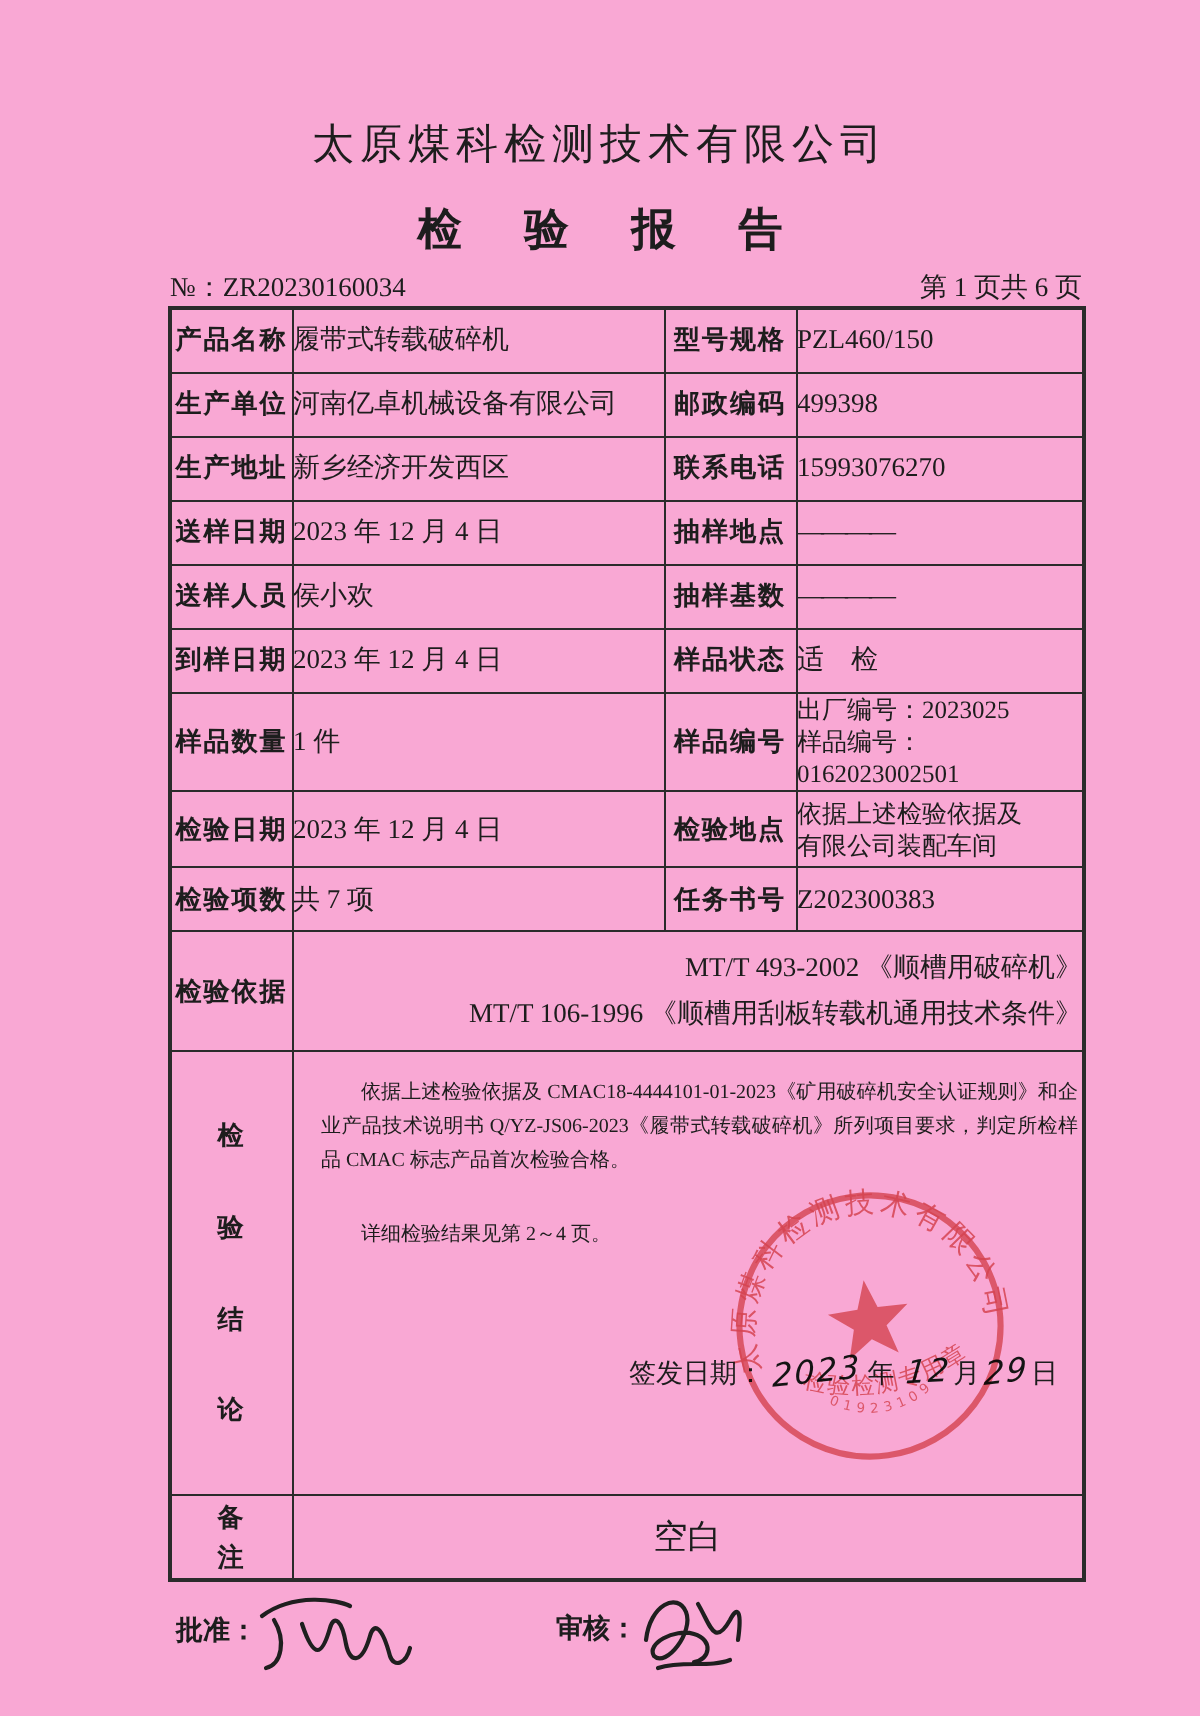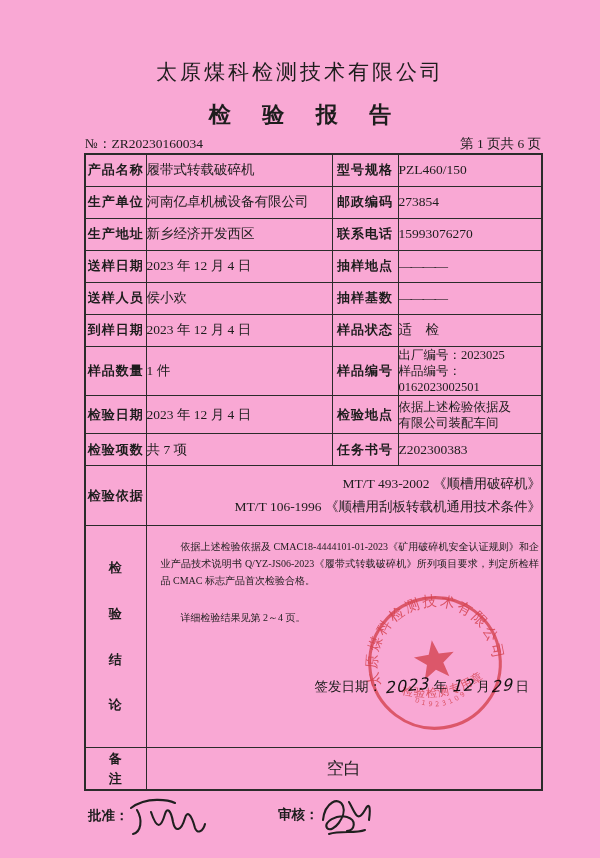--- a/index.html
+++ b/index.html
@@ -102,21 +102,21 @@
         <tr class="r-std">
       <td class="lbl">产品名称</td>
       <td class="val">履带式转载破碎机</td>
       <td class="lbl">型号规格</td>
       <td class="val">PZL460/150</td>
     </tr>
     <tr class="r-std">
       <td class="lbl">生产单位</td>
       <td class="val">河南亿卓机械设备有限公司</td>
       <td class="lbl">邮政编码</td>
-      <td class="val">273854</td>
+      <td class="val">499398</td>
     </tr>
     <tr class="r-std">
       <td class="lbl">生产地址</td>
       <td class="val">新乡经济开发西区</td>
       <td class="lbl">联系电话</td>
       <td class="val">15993076270</td>
     </tr>
     <tr class="r-std">
       <td class="lbl">送样日期</td>
       <td class="val">2023 年 12 月 4 日</td>

